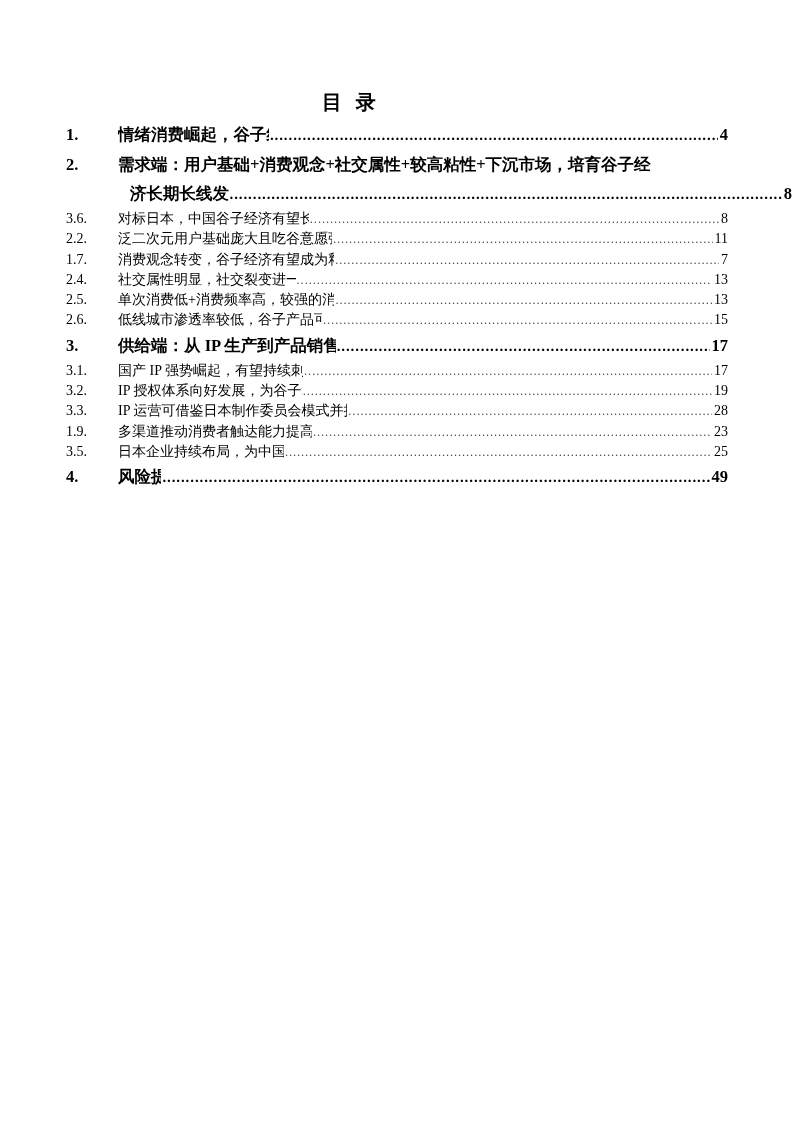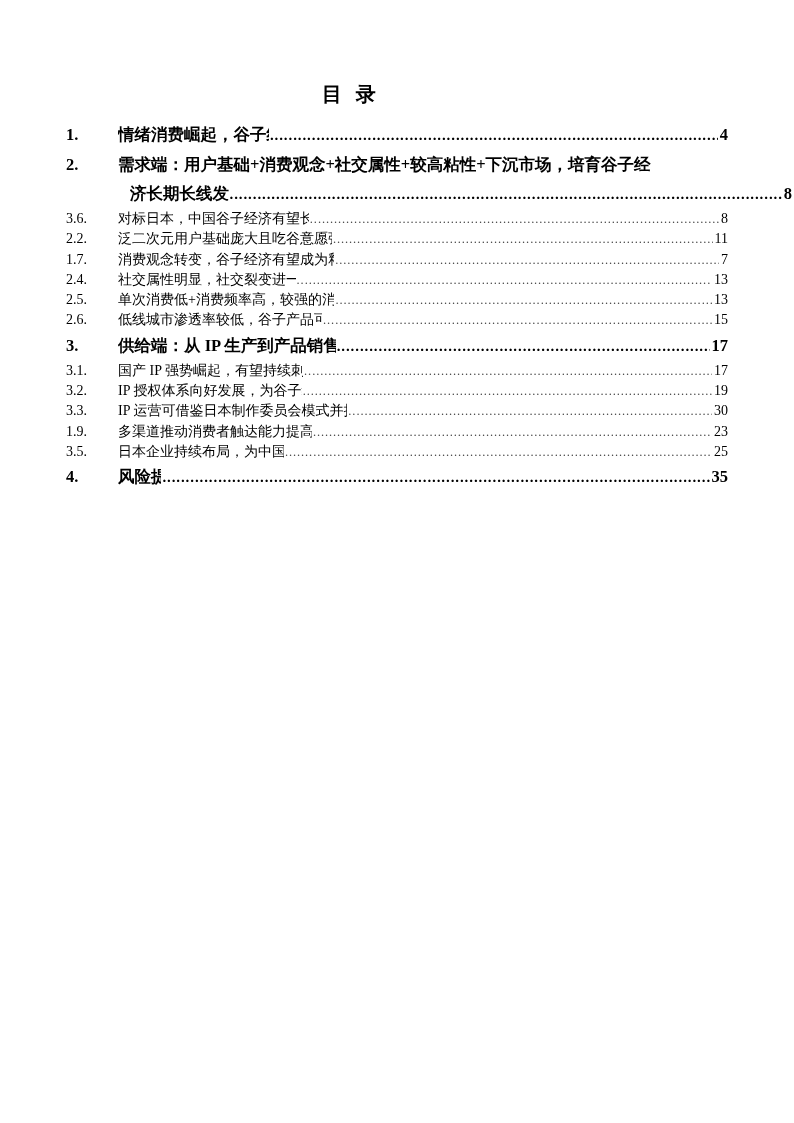--- a/index.html
+++ b/index.html
@@ -15,21 +15,21 @@
     margin: 0 auto;
     overflow: hidden;
     font-family: "Liberation Serif", "DejaVu Serif", serif;
     color: #000000;
   }
 
   
   .toc-title {
     position: absolute;
     left: 0;
-    top: 84px;
+    top: 92px;
     width: 702px;
     text-align: center;
     font-family: "Liberation Serif", "DejaVu Serif", serif;
     font-weight: bold;
     font-size: 20px;
     letter-spacing: 0.22em;
     line-height: 1;
   }
 
   
@@ -211,21 +211,21 @@
           <span class="label">IP 授权体系向好发展，为谷子经济发展提供强大助力</span>
           <span class="leader">...................................................................................................................................................................................</span>
           <span class="pageno">19</span>
         </span>
       </div>
       <div class="toc-entry lvl2">
         <span class="num">3.3.</span>
         <span class="entry-body">
           <span class="label">IP 运营可借鉴日本制作委员会模式并持续进行探索，充分挖掘 IP 商业价值</span>
           <span class="leader">...................................................................................................................................................................................</span>
-          <span class="pageno">30</span>
+          <span class="pageno">28</span>
         </span>
       </div>
       <div class="toc-entry lvl2">
         <span class="num">1.9.</span>
         <span class="entry-body">
           <span class="label">多渠道推动消费者触达能力提高，谷子经济有望持续扩容</span>
           <span class="leader">...................................................................................................................................................................................</span>
           <span class="pageno">23</span>
         </span>
       </div>
@@ -235,18 +235,18 @@
           <span class="label">日本企业持续布局，为中国谷子经济增添活力</span>
           <span class="leader">...................................................................................................................................................................................</span>
           <span class="pageno">25</span>
         </span>
       </div>
       <div class="toc-entry lvl1">
         <span class="num">4.</span>
         <span class="entry-body">
           <span class="label">风险提示</span>
           <span class="leader">...................................................................................................................................................................................</span>
-          <span class="pageno">35</span>
+          <span class="pageno">49</span>
         </span>
       </div>
     </div>
 
 </div>
 
 </body></html>

